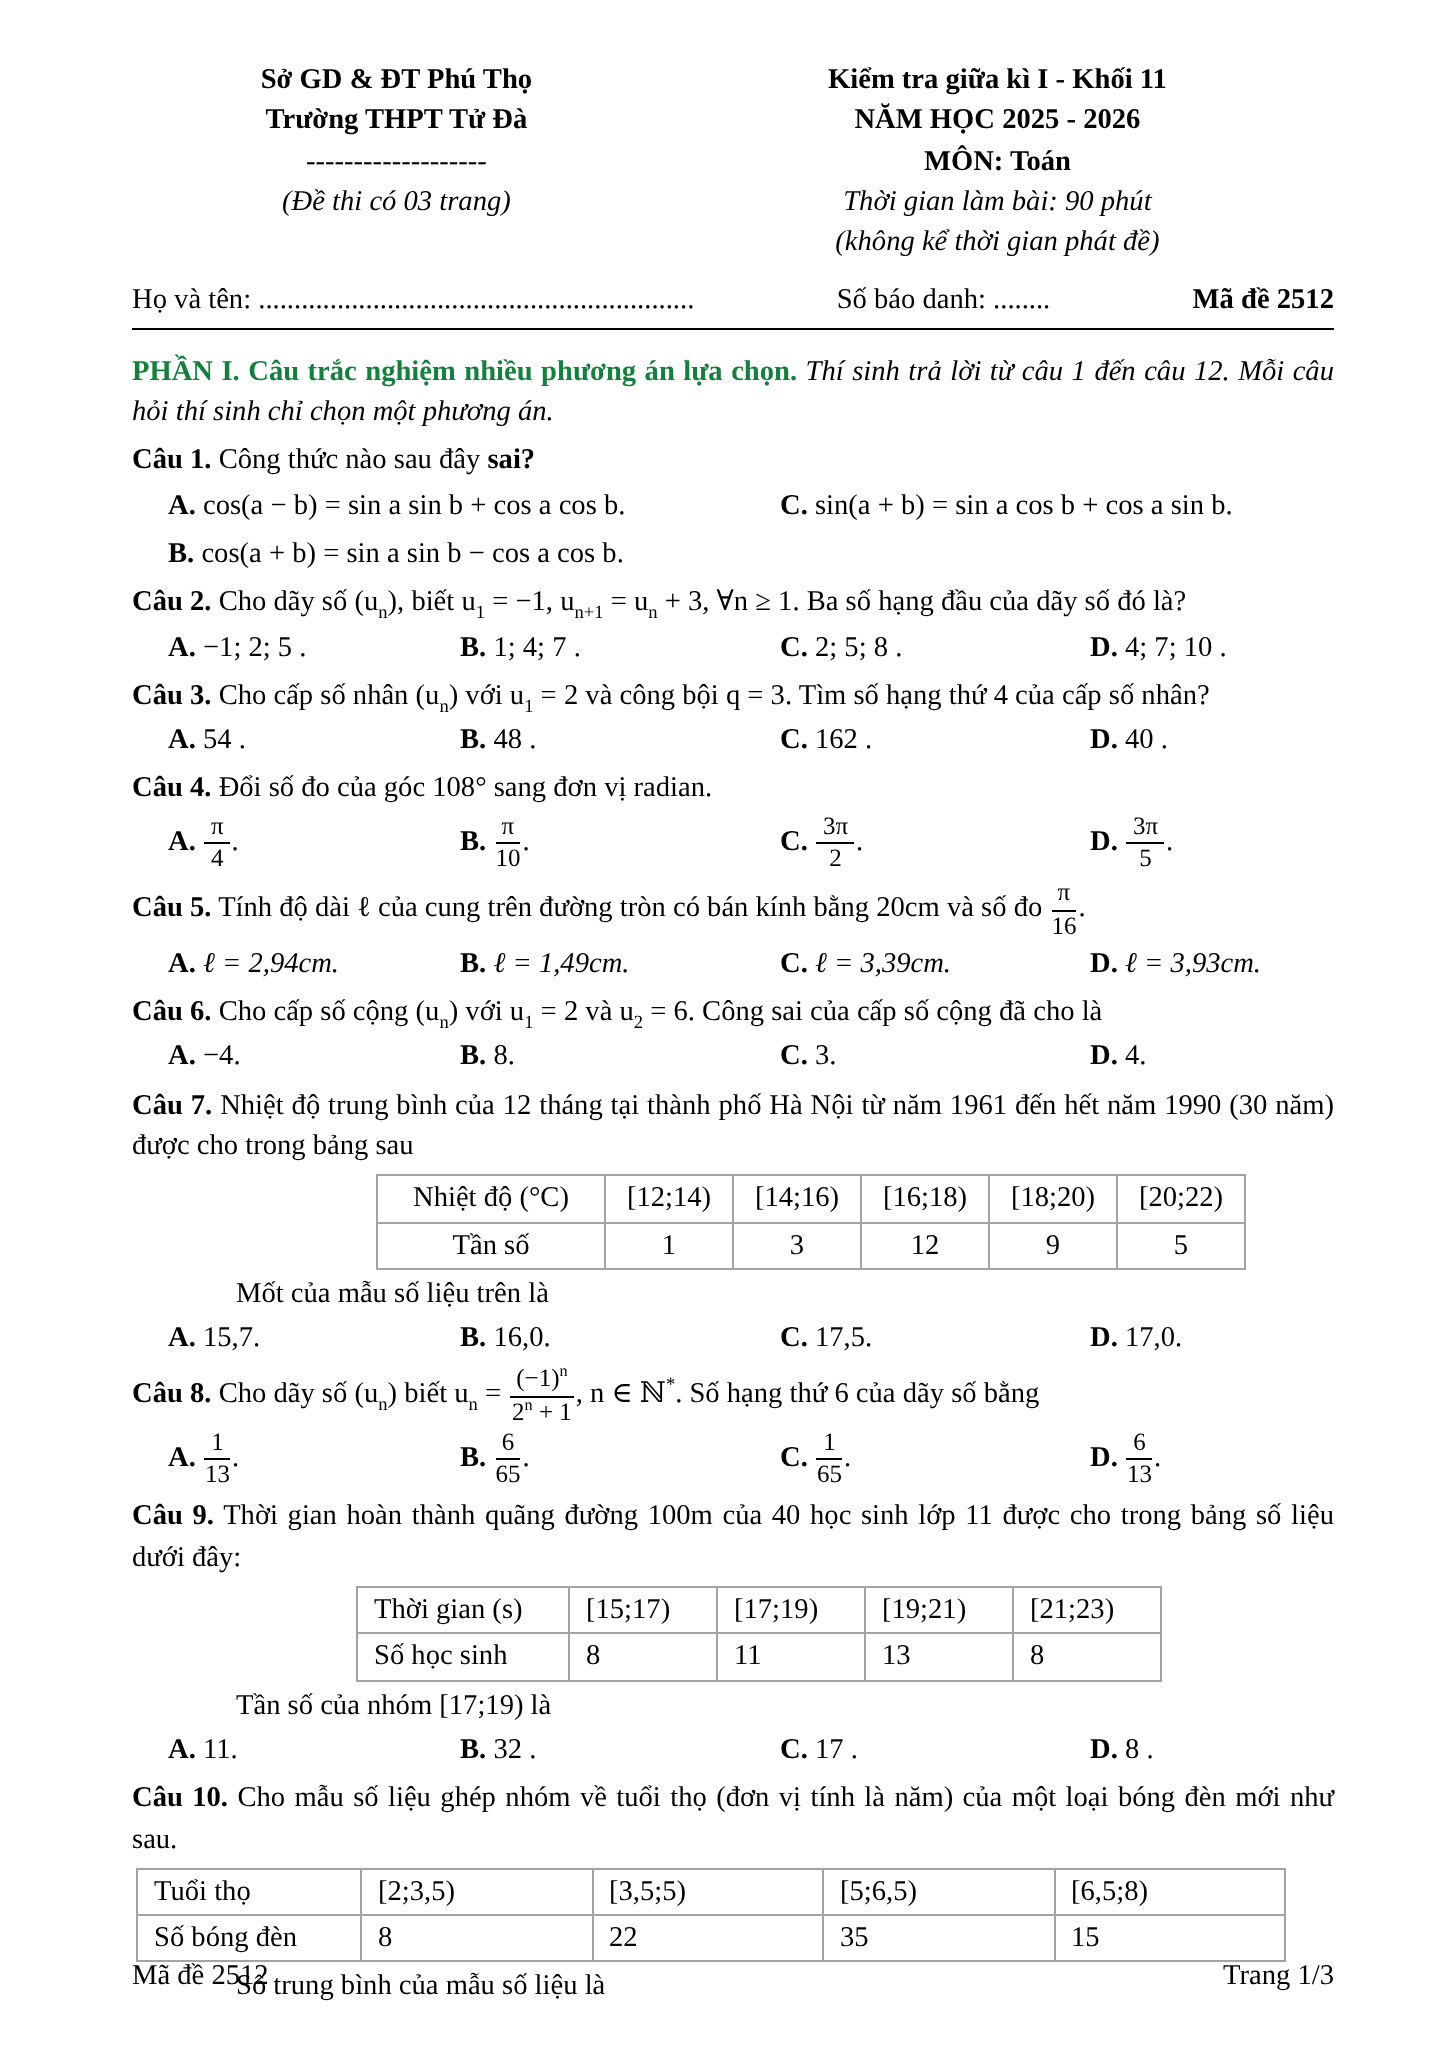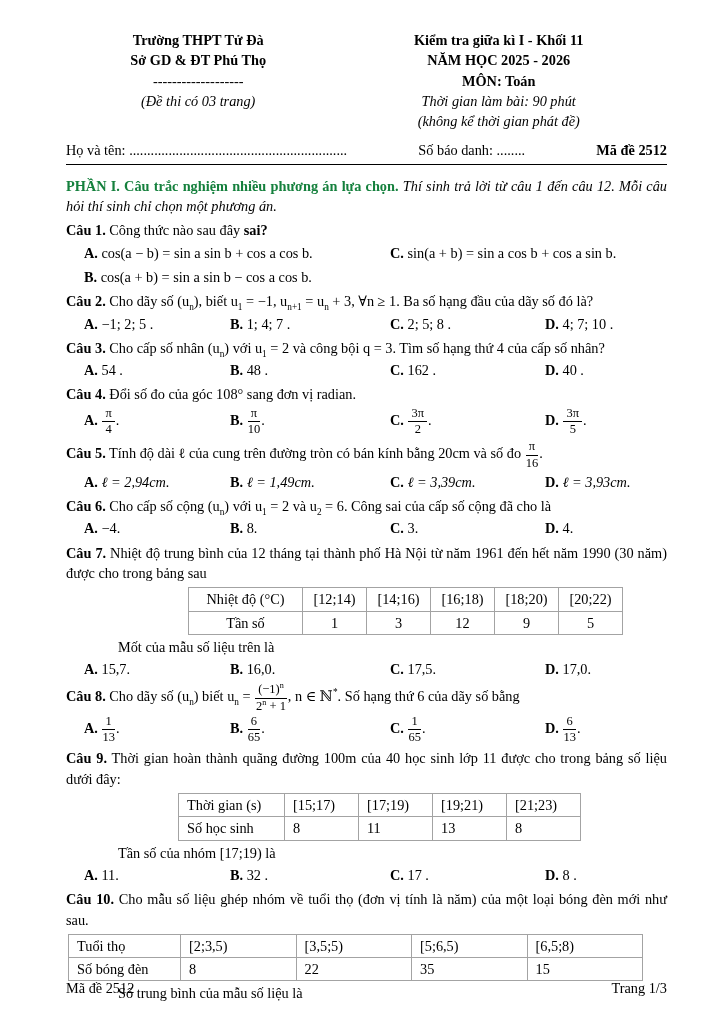--- a/index.html
+++ b/index.html
@@ -45,22 +45,22 @@
             display:flex; justify-content:space-between; }
   sub, sup { font-size:0.65em; line-height:0; }
 </style>
 </head>
 <body>
 
 <div class="page">
 
   <div class="header">
     <div class="h-left">
+      <div class="b">Sở GD &amp; ĐT Phú Thọ</div>
       <div class="b">Trường THPT Tử Đà</div>
-      <div class="b">Sở GD &amp; ĐT Phú Thọ</div>
       <div>-------------------</div>
       <div class="i">(Đề thi có 03  trang)</div>
     </div>
     <div class="h-right">
       <div class="b">Kiểm tra giữa kì I - Khối 11</div>
       <div class="b">NĂM HỌC 2025 - 2026</div>
       <div class="b">MÔN: Toán</div>
       <div class="i">Thời gian làm bài: 90 phút</div>
       <div class="i">(không kể thời gian phát đề)</div>
     </div>

